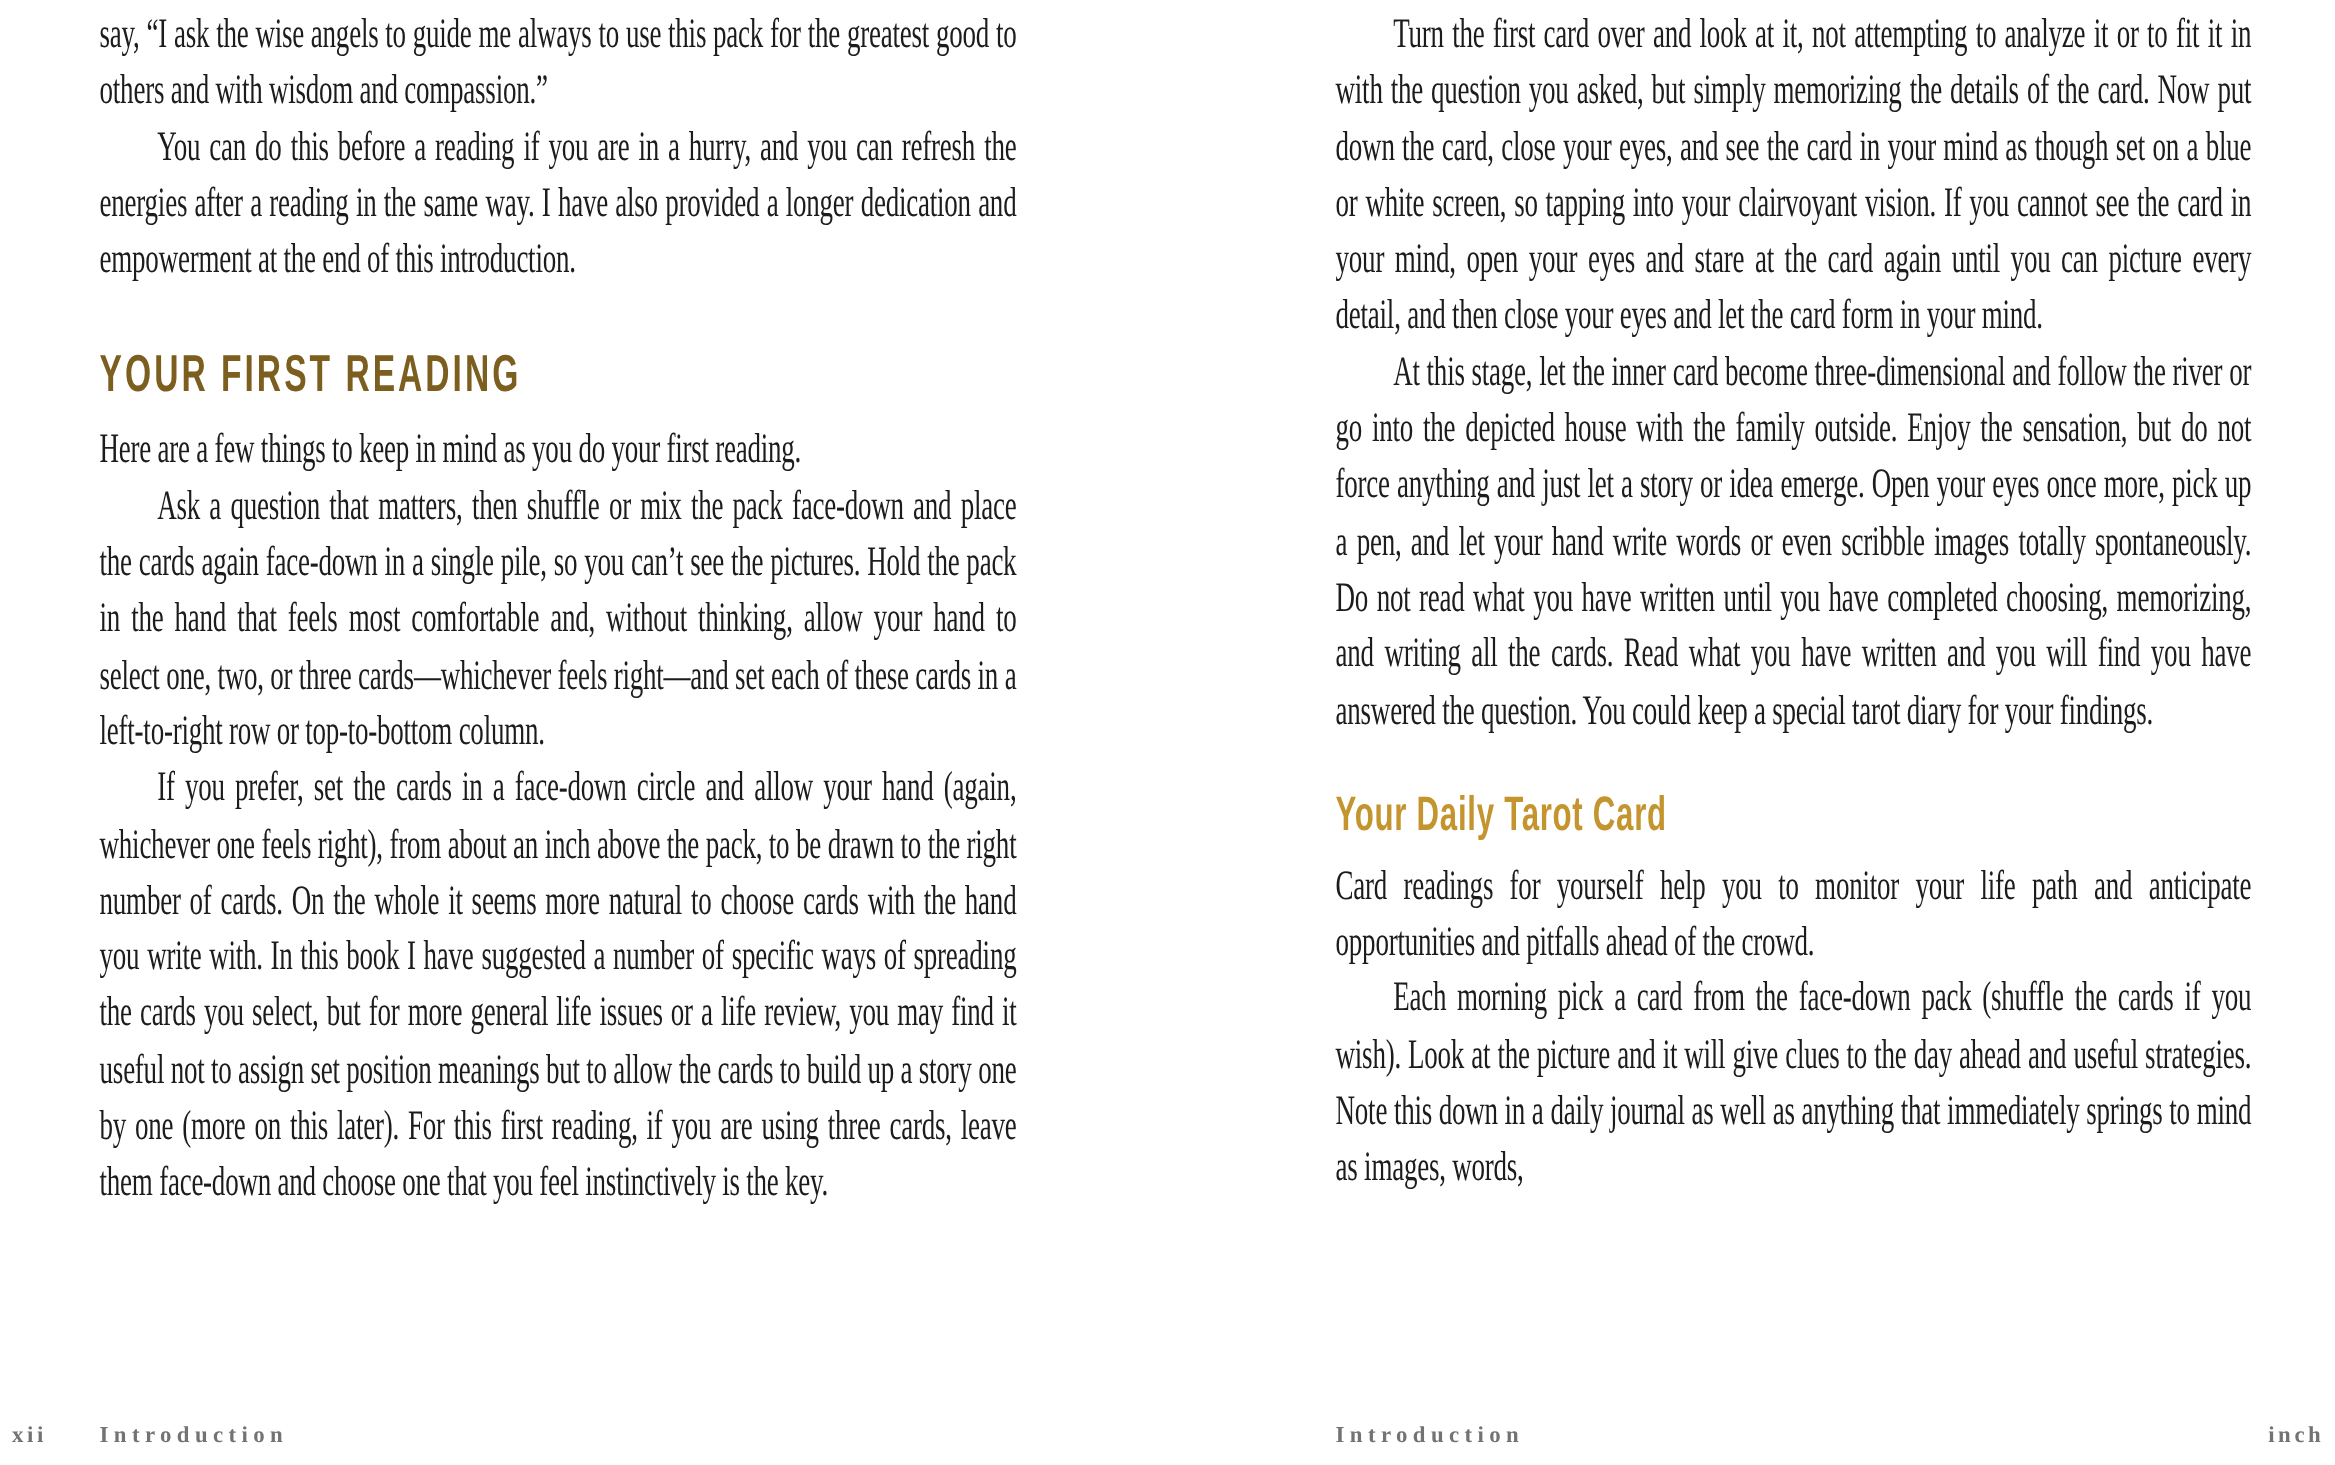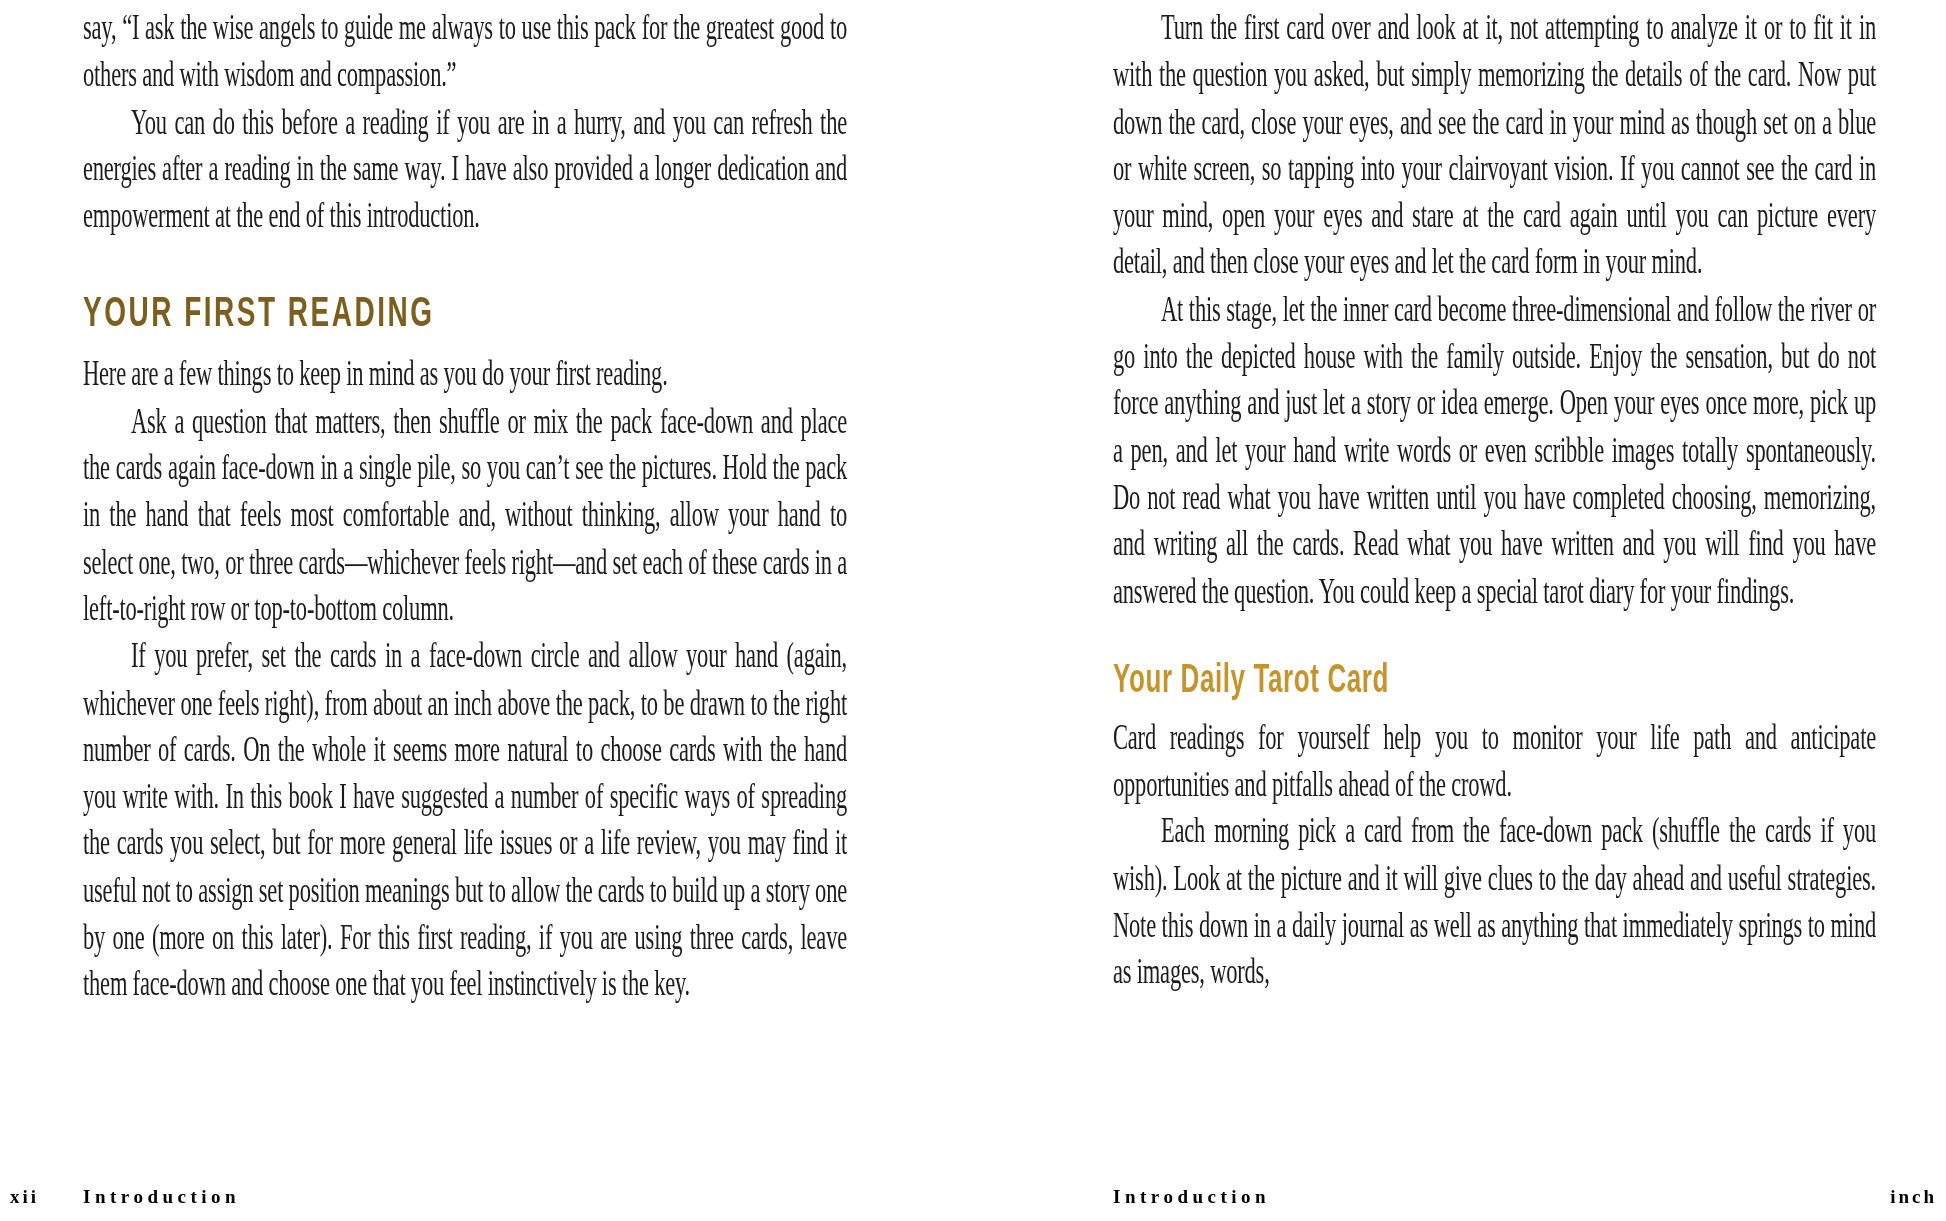--- a/index.html
+++ b/index.html
@@ -51,21 +51,21 @@
     letter-spacing: 0.6px;
     color: #c4952e;
     margin: 24px 0 8px 0;
   }
   .folio, .running-head {
     position: absolute;
     bottom: 13px;
     font-family: "Liberation Serif", "DejaVu Serif", serif;
     font-weight: 700;
     font-size: 19px;
-    color: #000000;
+    color: #737373;
   }
   .folio { letter-spacing: 3px; }
   .folio.left-folio  { left: 10px; }
   .folio.right-folio { right: 9px; }
   .running-head {
     letter-spacing: 4.5px;
     text-align: left;
   }
   .running-head.left-head  { left: 83px;  width: 764px; }
   .running-head.right-head { left: 1113px; width: 763px; }

